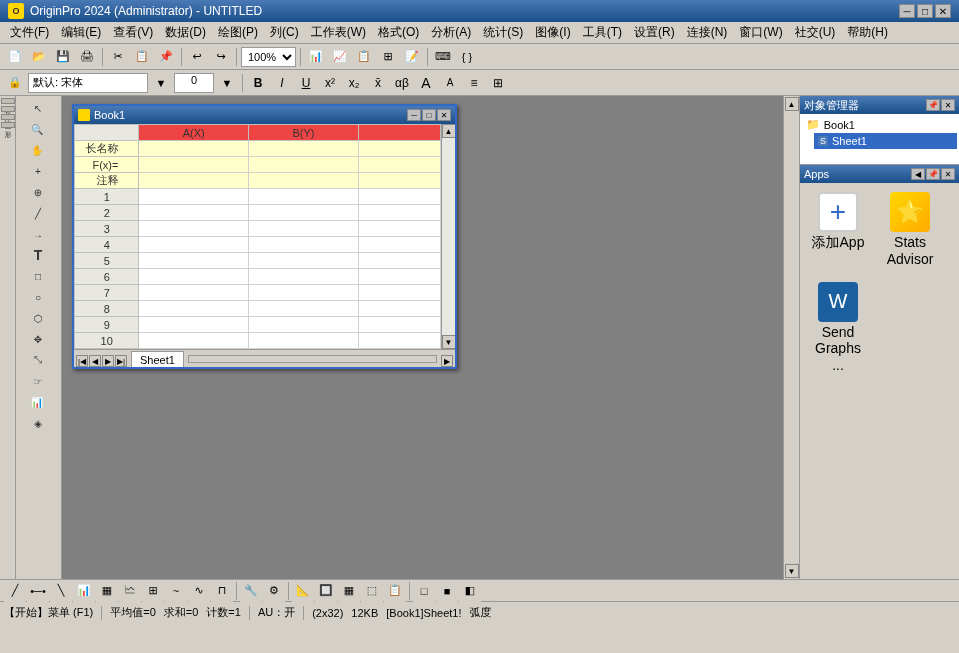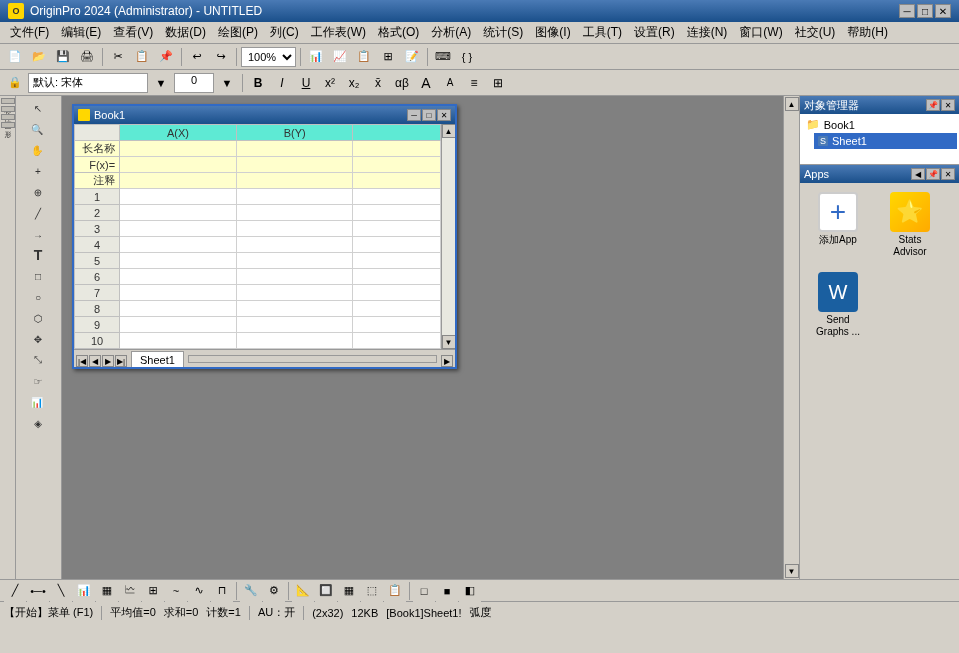--- a/index.html
+++ b/index.html
@@ -236,30 +236,30 @@
       font-size: 11px;
     }
     #spreadsheet .row-header {
       background: #e8e8e0;
       text-align: center;
       width: 25px;
       color: #333;
       border: 1px solid #c0c0c0;
     }
     #spreadsheet .col-header {
-      background: #5eead4;
+      background: #ef4444;
       text-align: center;
       color: #333;
       border: 1px solid #c0c0c0;
       padding: 0 2px;
     }
     #spreadsheet .meta-row td {
       background: #ffffcc;
       text-align: right;
-      padding-right: 4px;
+      padding-right: 20px;
       color: #333;
     }
     #spreadsheet .data-cell {
       background: white;
       padding: 0 2px;
     }
     #spreadsheet .col-a { width: 80px; }
     #spreadsheet .col-b { width: 80px; }
 
     
@@ -367,21 +367,21 @@
       padding: 4px;
       cursor: pointer;
       border: 1px solid transparent;
     }
     .app-icon {
       width: 40px; height: 40px;
       display: flex; align-items: center; justify-content: center;
       margin-bottom: 2px;
     }
     .app-label {
-      font-size: 10px;
+      font-size: 14px;
       text-align: center;
       color: #000;
       line-height: 1.2;
     }
 
     
     .add-app-icon {
       width: 40px; height: 40px;
       background: white;
       border: 1px solid #ccc;

